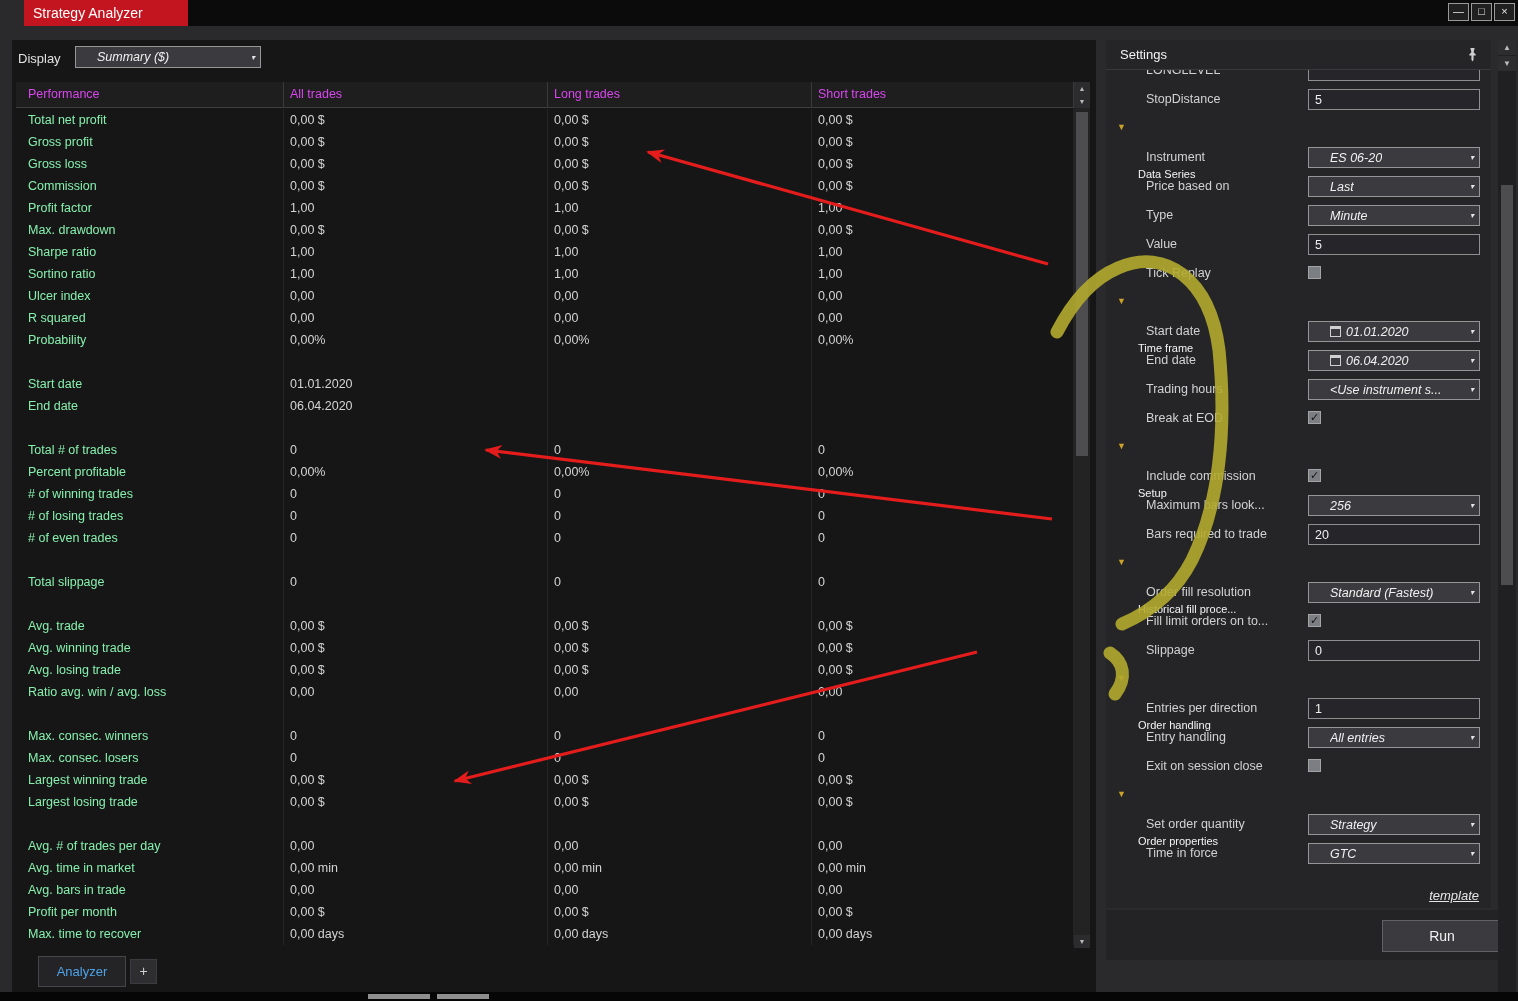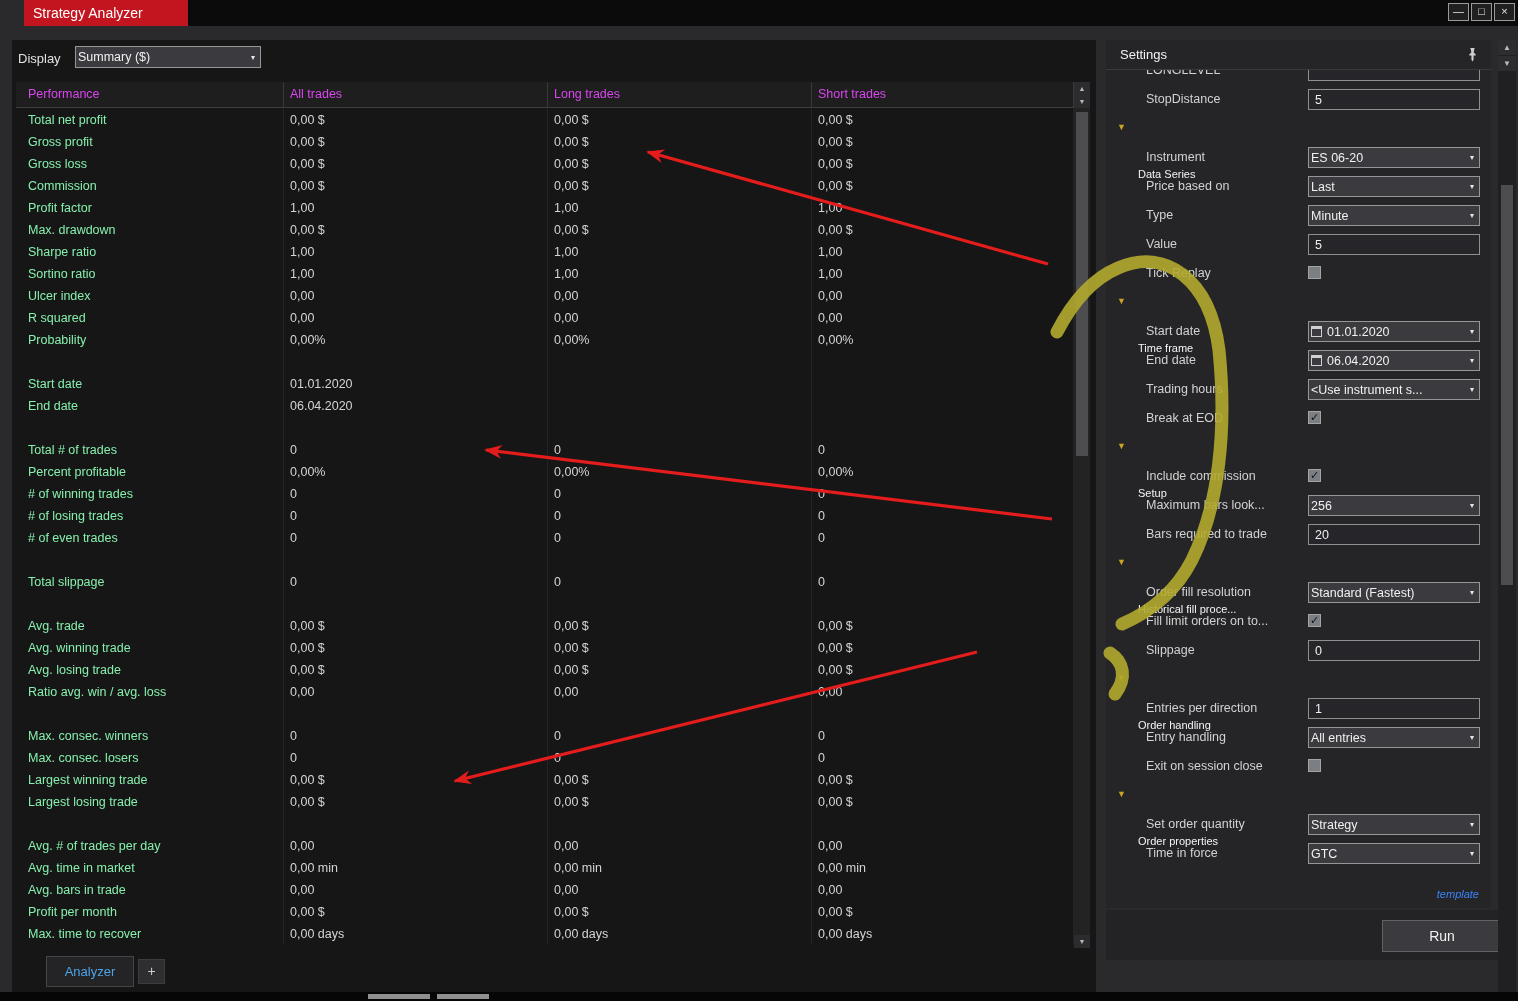--- a/index.html
+++ b/index.html
@@ -15,42 +15,42 @@
   .title-tab{position:absolute;left:0;top:0;height:26px;min-width:164px;background:var(--title-red);
     color:#fff;font-size:14px;line-height:26px;padding:0 14px 0 9px;white-space:nowrap;}
   .win-controls{position:absolute;right:3px;top:3px;display:flex;gap:2px;}
   .win-btn{width:21px;height:18px;border:1px solid #9a9a9a;background:#202020;color:#e8e8e8;
     font-size:11px;line-height:15px;text-align:center;}
 
   
   .left-panel{position:absolute;left:12px;top:40px;width:1084px;height:992px;background:#161617;}
   .display-label{position:absolute;left:6px;top:11px;font-size:13px;color:#e2e2e2;}
   .dd{display:flex;align-items:center;border:1px solid #969696;background:#3a3a3f;color:#f0f0f0;
-    font-size:12.5px;padding:0 5px 0 2px;white-space:nowrap;overflow:hidden;}
+    font-size:12.5px;padding:0 5px 0 21px;white-space:nowrap;overflow:hidden;font-style:italic;}
   .chev{margin-left:auto;font-size:8px;color:#e6e6e6;padding-left:5px;}
   .display-dd{position:absolute;left:63px;top:6px;width:186px;height:22px;}
 
   .table-header{position:absolute;left:4px;top:42px;width:1058px;height:26px;background:#1e1e1f;
     border-bottom:1px solid #3e3e3e;display:grid;grid-template-columns:268px 264px 264px 262px;}
   .th{font-size:12.5px;color:#d946ef;line-height:25px;padding-left:6px;border-right:1px solid #3a3a3a;
     white-space:nowrap;overflow:hidden;}
   .th.col0{padding-left:12px;}
   .table-body{position:absolute;left:4px;top:69px;width:1058px;height:838px;overflow:hidden;}
   .tr{display:grid;grid-template-columns:268px 264px 264px 262px;height:22px;}
   .td{font-size:12.5px;color:#d4d4d4;line-height:22px;padding-left:6px;border-right:1px solid #242425;
     white-space:nowrap;overflow:hidden;}
   .td.col0{padding-left:12px;color:#86efac;}
 
   .tscroll{position:absolute;left:1062px;top:42px;width:16px;height:866px;background:#232324;}
   .tsbtn{height:13px;width:16px;font-size:7px;line-height:13px;text-align:center;color:#b8b8b8;background:#2c2c2e;}
   .tsbtn.bottom{position:absolute;bottom:0;left:0;}
   .tthumb{position:absolute;left:2px;top:30px;width:12px;height:344px;background:#4d4d4f;}
 
   
-  .tabbar{position:absolute;left:20px;top:956px;height:28px;display:flex;align-items:flex-start;}
+  .tabbar{position:absolute;left:12px;top:956px;height:28px;display:flex;align-items:flex-start;}
   .tab{margin-left:26px;width:88px;height:31px;border:1px solid #46464a;background:#242426;
     color:var(--tab-blue);font-size:13px;text-align:center;line-height:29px;}
   .plus-tab{margin-left:4px;margin-top:3px;width:27px;height:25px;border:1px solid #3c3c40;background:#2e2e31;
     color:#cfcfcf;font-size:14px;text-align:center;line-height:23px;}
 
   
   .settings-panel{position:absolute;left:1106px;top:40px;width:385px;height:868px;background:#252528;}
   .settings-header{position:absolute;top:0;left:0;right:0;height:30px;border-bottom:1px solid #3a3a3a;}
   .settings-title{position:absolute;left:14px;top:7px;font-size:13px;color:#f2f2f2;}
   .pin{position:absolute;right:12px;top:7px;width:13px;height:15px;}
@@ -62,21 +62,21 @@
   .seclabel{position:absolute;left:32px;top:6px;font-size:11px;font-weight:normal;color:#f4f4f4;white-space:nowrap;margin-top:48px;}
   .val{position:absolute;left:202px;top:4px;width:172px;height:21px;}
   .tinput{width:100%;height:21px;background:#26262a;border:1px solid #8f8f8f;color:#f0f0f0;
     font-size:12.5px;padding:0 0 0 6px;font-family:"Liberation Sans",sans-serif;}
   .val .dd{height:21px;width:100%;}
   .cb{width:13px;height:13px;margin-top:3px;background:#7b7f84;border:1px solid #a4a4a4;
     font-size:11px;line-height:11px;text-align:center;color:#111214;}
   .cal{display:inline-block;width:11px;height:11px;border:1px solid #d0d0d0;border-top:3px solid #d0d0d0;margin-right:5px;flex:none;}
   .ddtext{white-space:nowrap;overflow:hidden;}
 
-  .template-link{position:absolute;right:12px;top:848px;font-size:11px;font-style:italic;color:#3b82f6;}
+  .template-link{position:absolute;right:12px;top:848px;font-size:13px;font-style:italic;color:#e5e5e5;text-decoration:underline;}
 
   .run-bar{position:absolute;left:1106px;top:910px;width:400px;height:50px;background:#232326;}
   .run-btn{position:absolute;right:4px;top:10px;width:120px;height:32px;background:#3b3b3f;
     border:1px solid #626266;color:#f2f2f2;font-size:14px;text-align:center;line-height:30px;}
 
   
   .rscroll{position:absolute;right:2px;top:40px;width:18px;height:961px;background:#202022;}
   .rsbtn{height:15px;width:18px;font-size:8px;line-height:15px;text-align:center;color:#bcbcbc;background:#2d2d2f;margin-bottom:1px;}
   .rthumb{position:absolute;left:3px;top:145px;width:12px;height:400px;background:#4d4d4f;}
 

